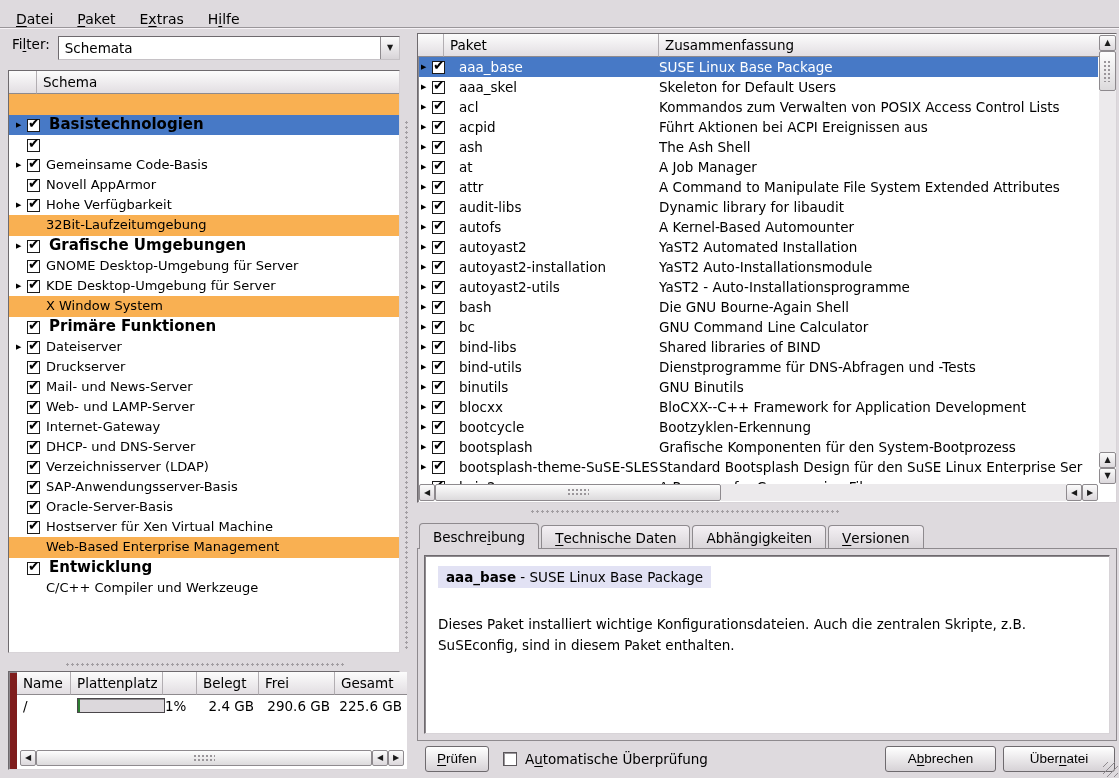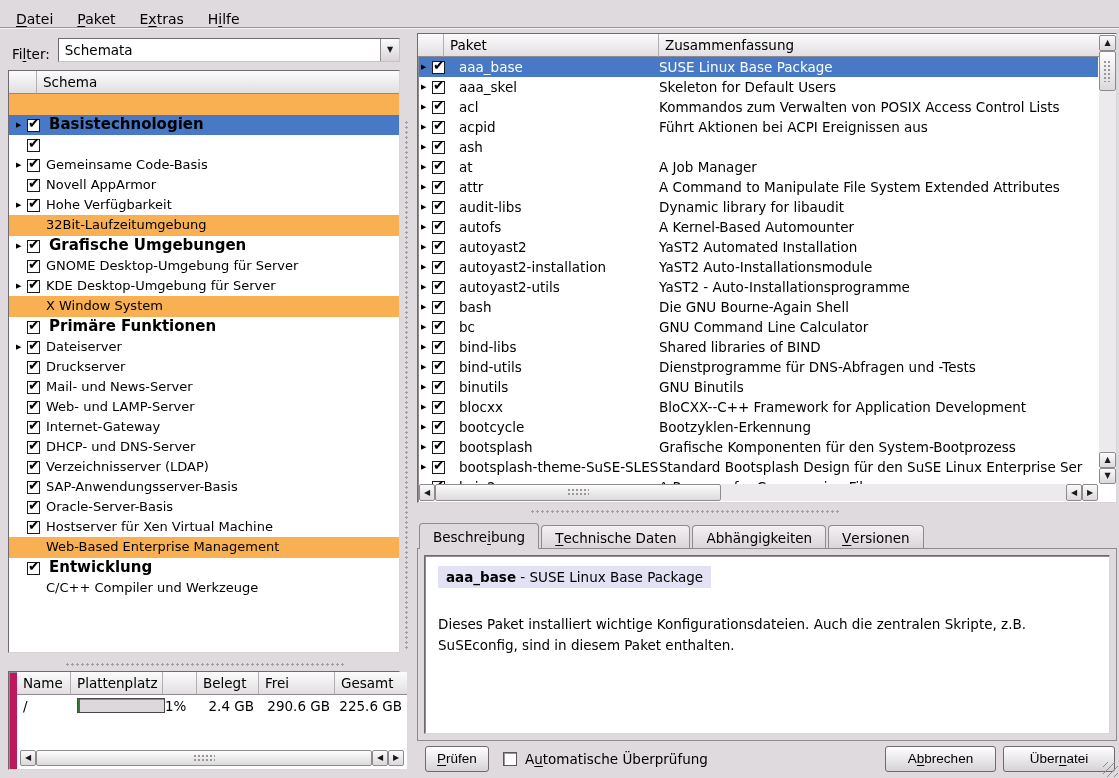--- a/index.html
+++ b/index.html
@@ -13,21 +13,21 @@
   
   #menubar { position:absolute; left:0; top:0; width:1119px; height:27px;
              display:flex; align-items:center; padding-left:4px; font-size:14px; }
   .menu-item { padding:3px 12px 4px 12px; cursor:default;margin-top:12px; }
   #menubar-sep { position:absolute; left:0; top:27px; width:1119px; height:2px;
                  border-top:1px solid #9a969a; border-bottom:1px solid #f6f2f6; }
   .mn { text-decoration:underline; text-underline-offset:2px; }
 
   
   .sunken { border:1px solid #6e6a6e; border-right-color:#d8d4d8; border-bottom-color:#d8d4d8;
-            box-shadow:inset 1px 1px 0 #8e8a8e; background:#be185d; }
+            box-shadow:inset 1px 1px 0 #8e8a8e; background:#7f1d1d; }
   .btn { border:1px solid #6e6a6e; border-radius:3px;
          background:linear-gradient(#ffffff,#d6d2d6);
          font-size:13.5px; display:flex; align-items:center; justify-content:center; }
   .hdrcell { background:linear-gradient(#fcfcfc,#e2dee2);
              border-right:1px solid #b2aeb2; border-bottom:1px solid #8e8a8e;
              display:flex; align-items:center; padding-left:6px; font-size:13.5px; }
   .arrow-glyph { font-size:8px; line-height:1; color:#1a1a1a; }
 
   
   .sb-btn { background:linear-gradient(#fbfbfb,#dcd8dc); border:1px solid #8e8a8e;
@@ -45,21 +45,21 @@
   .dots-v { background-image:radial-gradient(#a29ea2 1px, transparent 1.1px); background-size:5px 5px; }
 
   
   .cbx { position:relative; width:13px; height:13px; background:#fff;
          border:1px solid #1a1a1a; flex:none; }
   .cbx .mark { position:absolute; left:0px; top:-5px; font-size:14px; font-weight:bold; color:#000; }
   .exp { width:11px; flex:none; font-size:8px; color:#000; text-align:left; line-height:1; }
 
   
   #filter-row { position:absolute; left:8px; top:36px; width:392px; height:26px;
-                display:flex; align-items:flex-end; font-size:13.5px; }
+                display:flex; align-items:flex-start; font-size:13.5px; }
   #filter-label { padding-right:8px; padding-left:4px; }
   #filter-combo { flex:1; height:24px; background:#fff; display:flex; align-items:center;
                   border:1px solid #6e6a6e; border-right-color:#c6c2c6; border-bottom-color:#c6c2c6; }
   #filter-combo .val { flex:1; padding-left:6px; }
   #combo-arrow { width:19px; height:22px; border-left:1px solid #8e8a8e;
                  background:linear-gradient(#fbfbfb,#d8d4d8);
                  display:flex; align-items:center; justify-content:center; }
 
   #schema-panel { position:absolute; left:8px; top:70px; width:392px; height:583px; }
   #schema-header { display:flex; height:23px; }
@@ -457,20 +457,21 @@
         </div>
 
         <div class="prow">
           <span class="icons">
             <span class="exp" style="visibility:visible;font-size:7px;">▶</span>
             <span class="cbx">
               <span class="mark">✔</span>
             </span>
           </span>
           <span class="name">ash</span>
+          <span class="summ">The Ash Shell</span>
         </div>
 
         <div class="prow">
           <span class="icons">
             <span class="exp" style="visibility:visible;font-size:7px;">▶</span>
             <span class="cbx">
               <span class="mark">✔</span>
             </span>
           </span>
           <span class="name">at</span>

